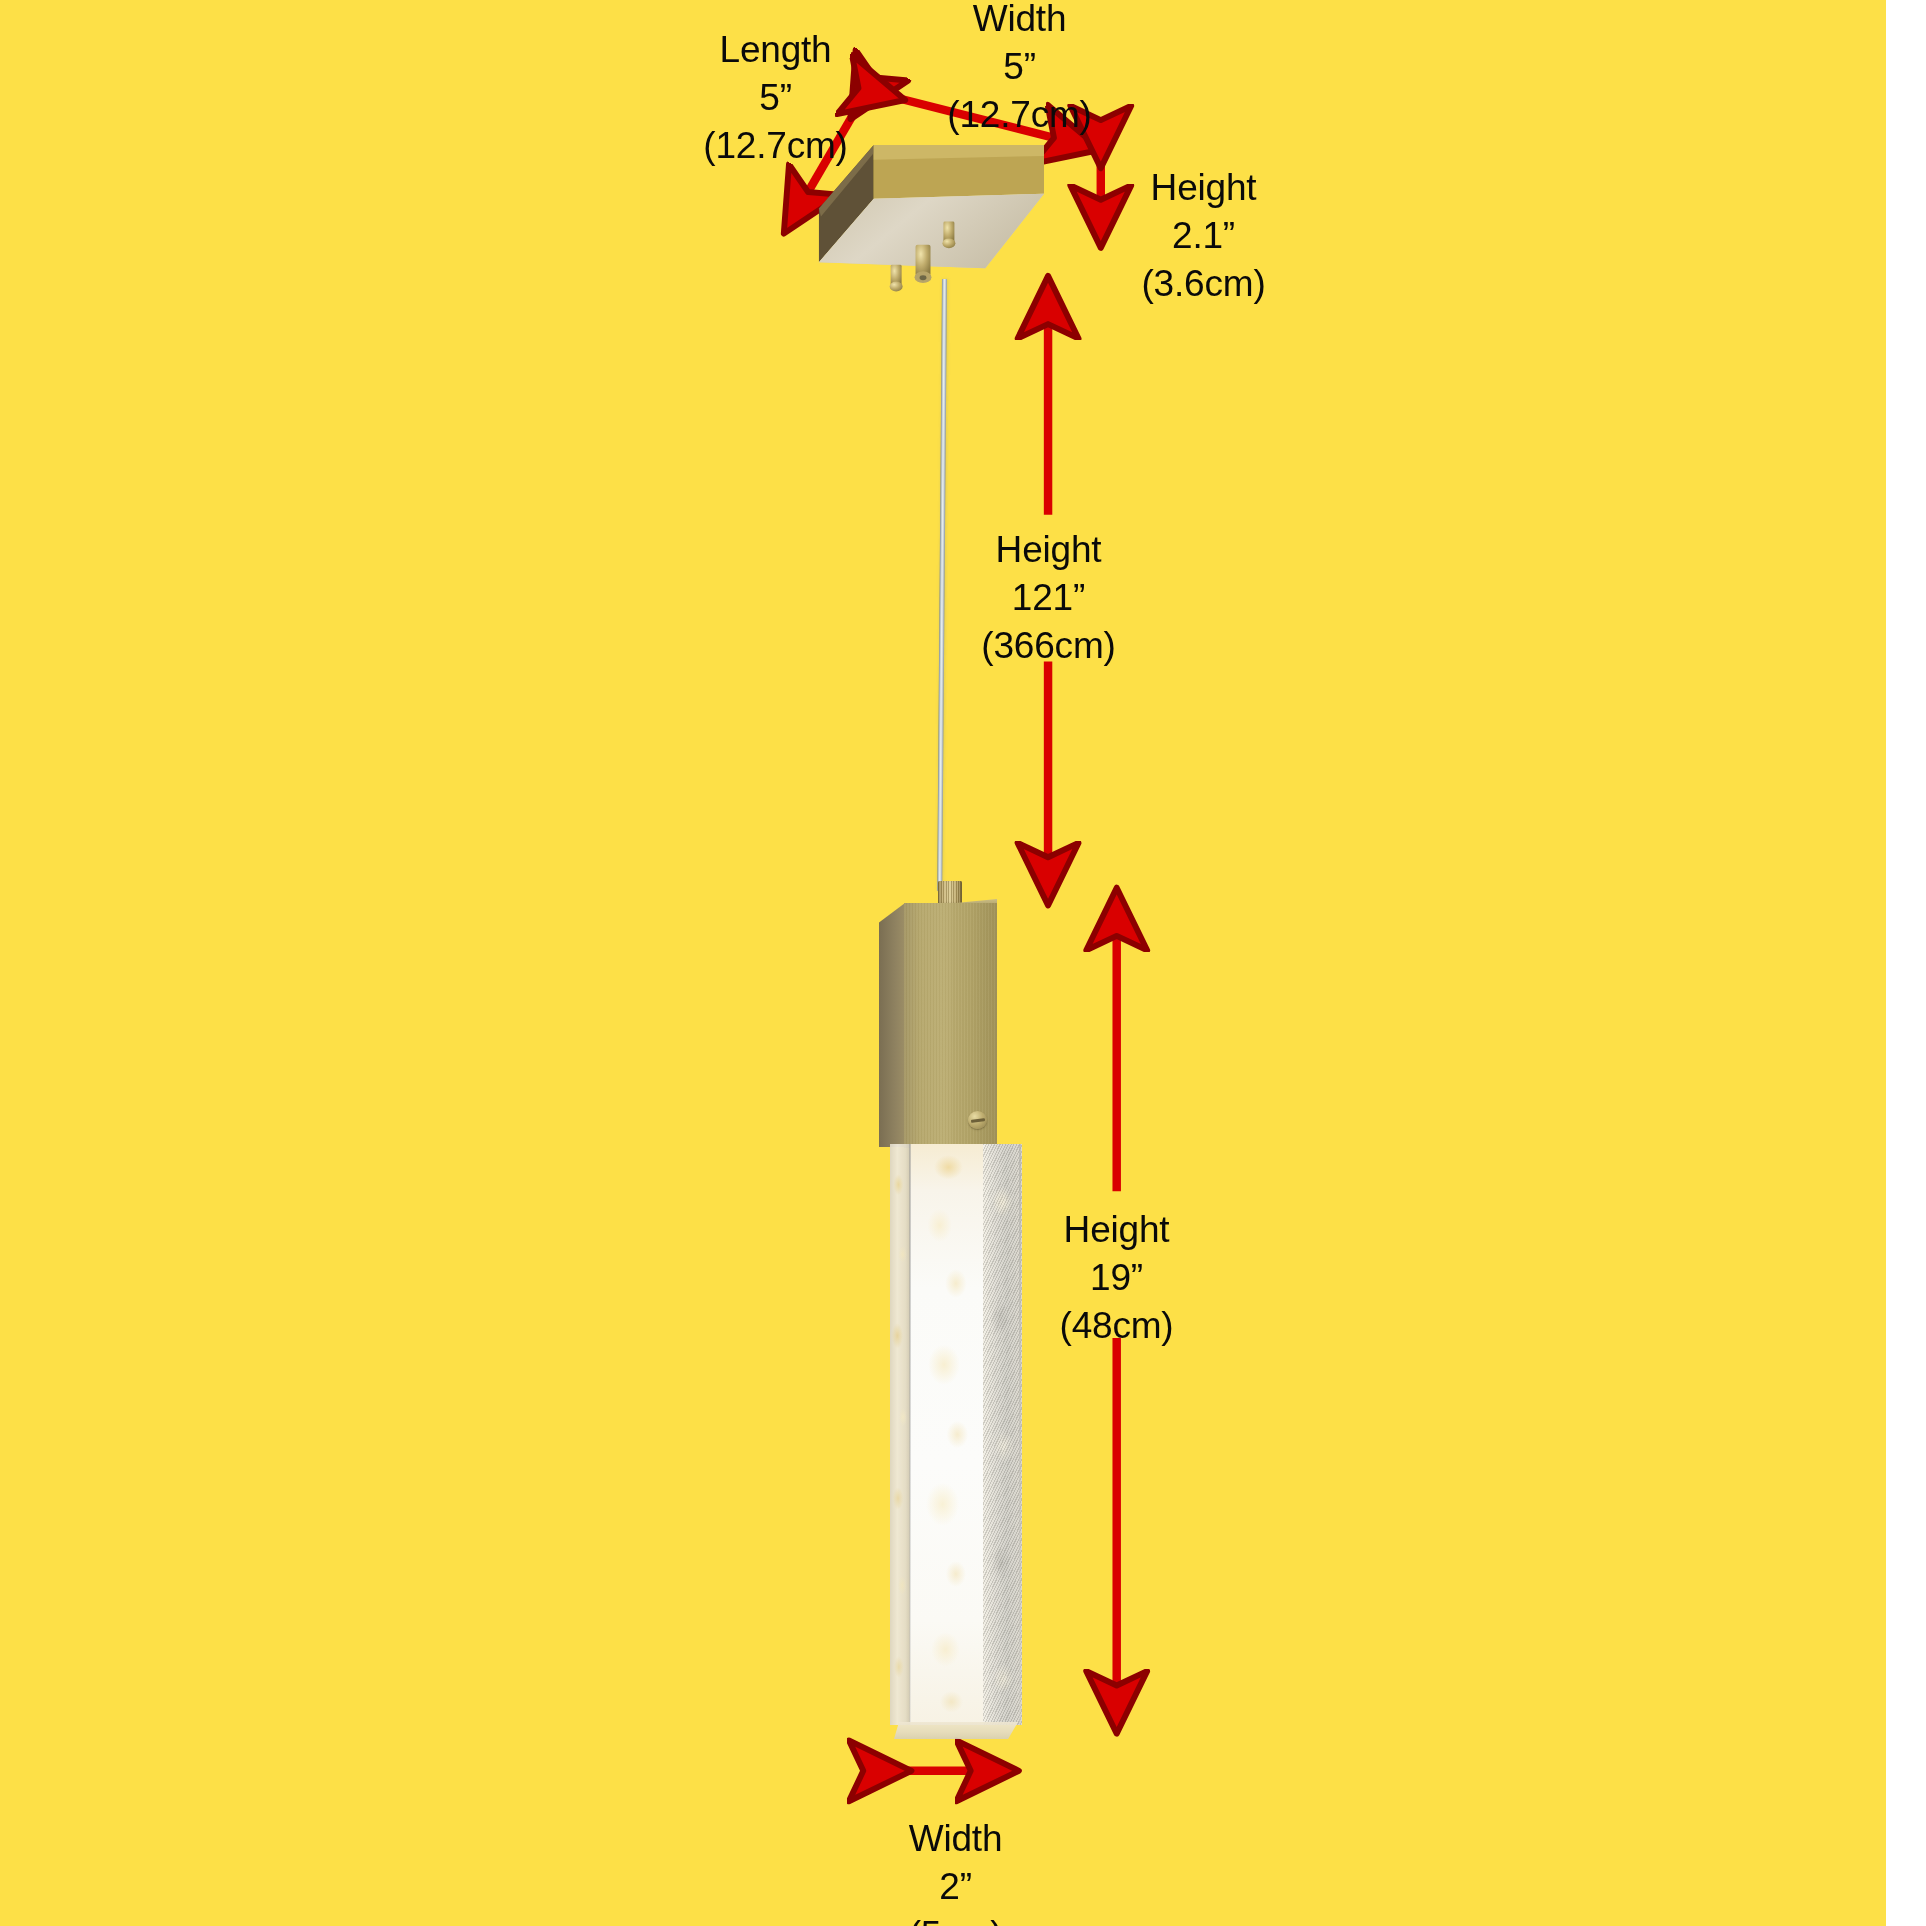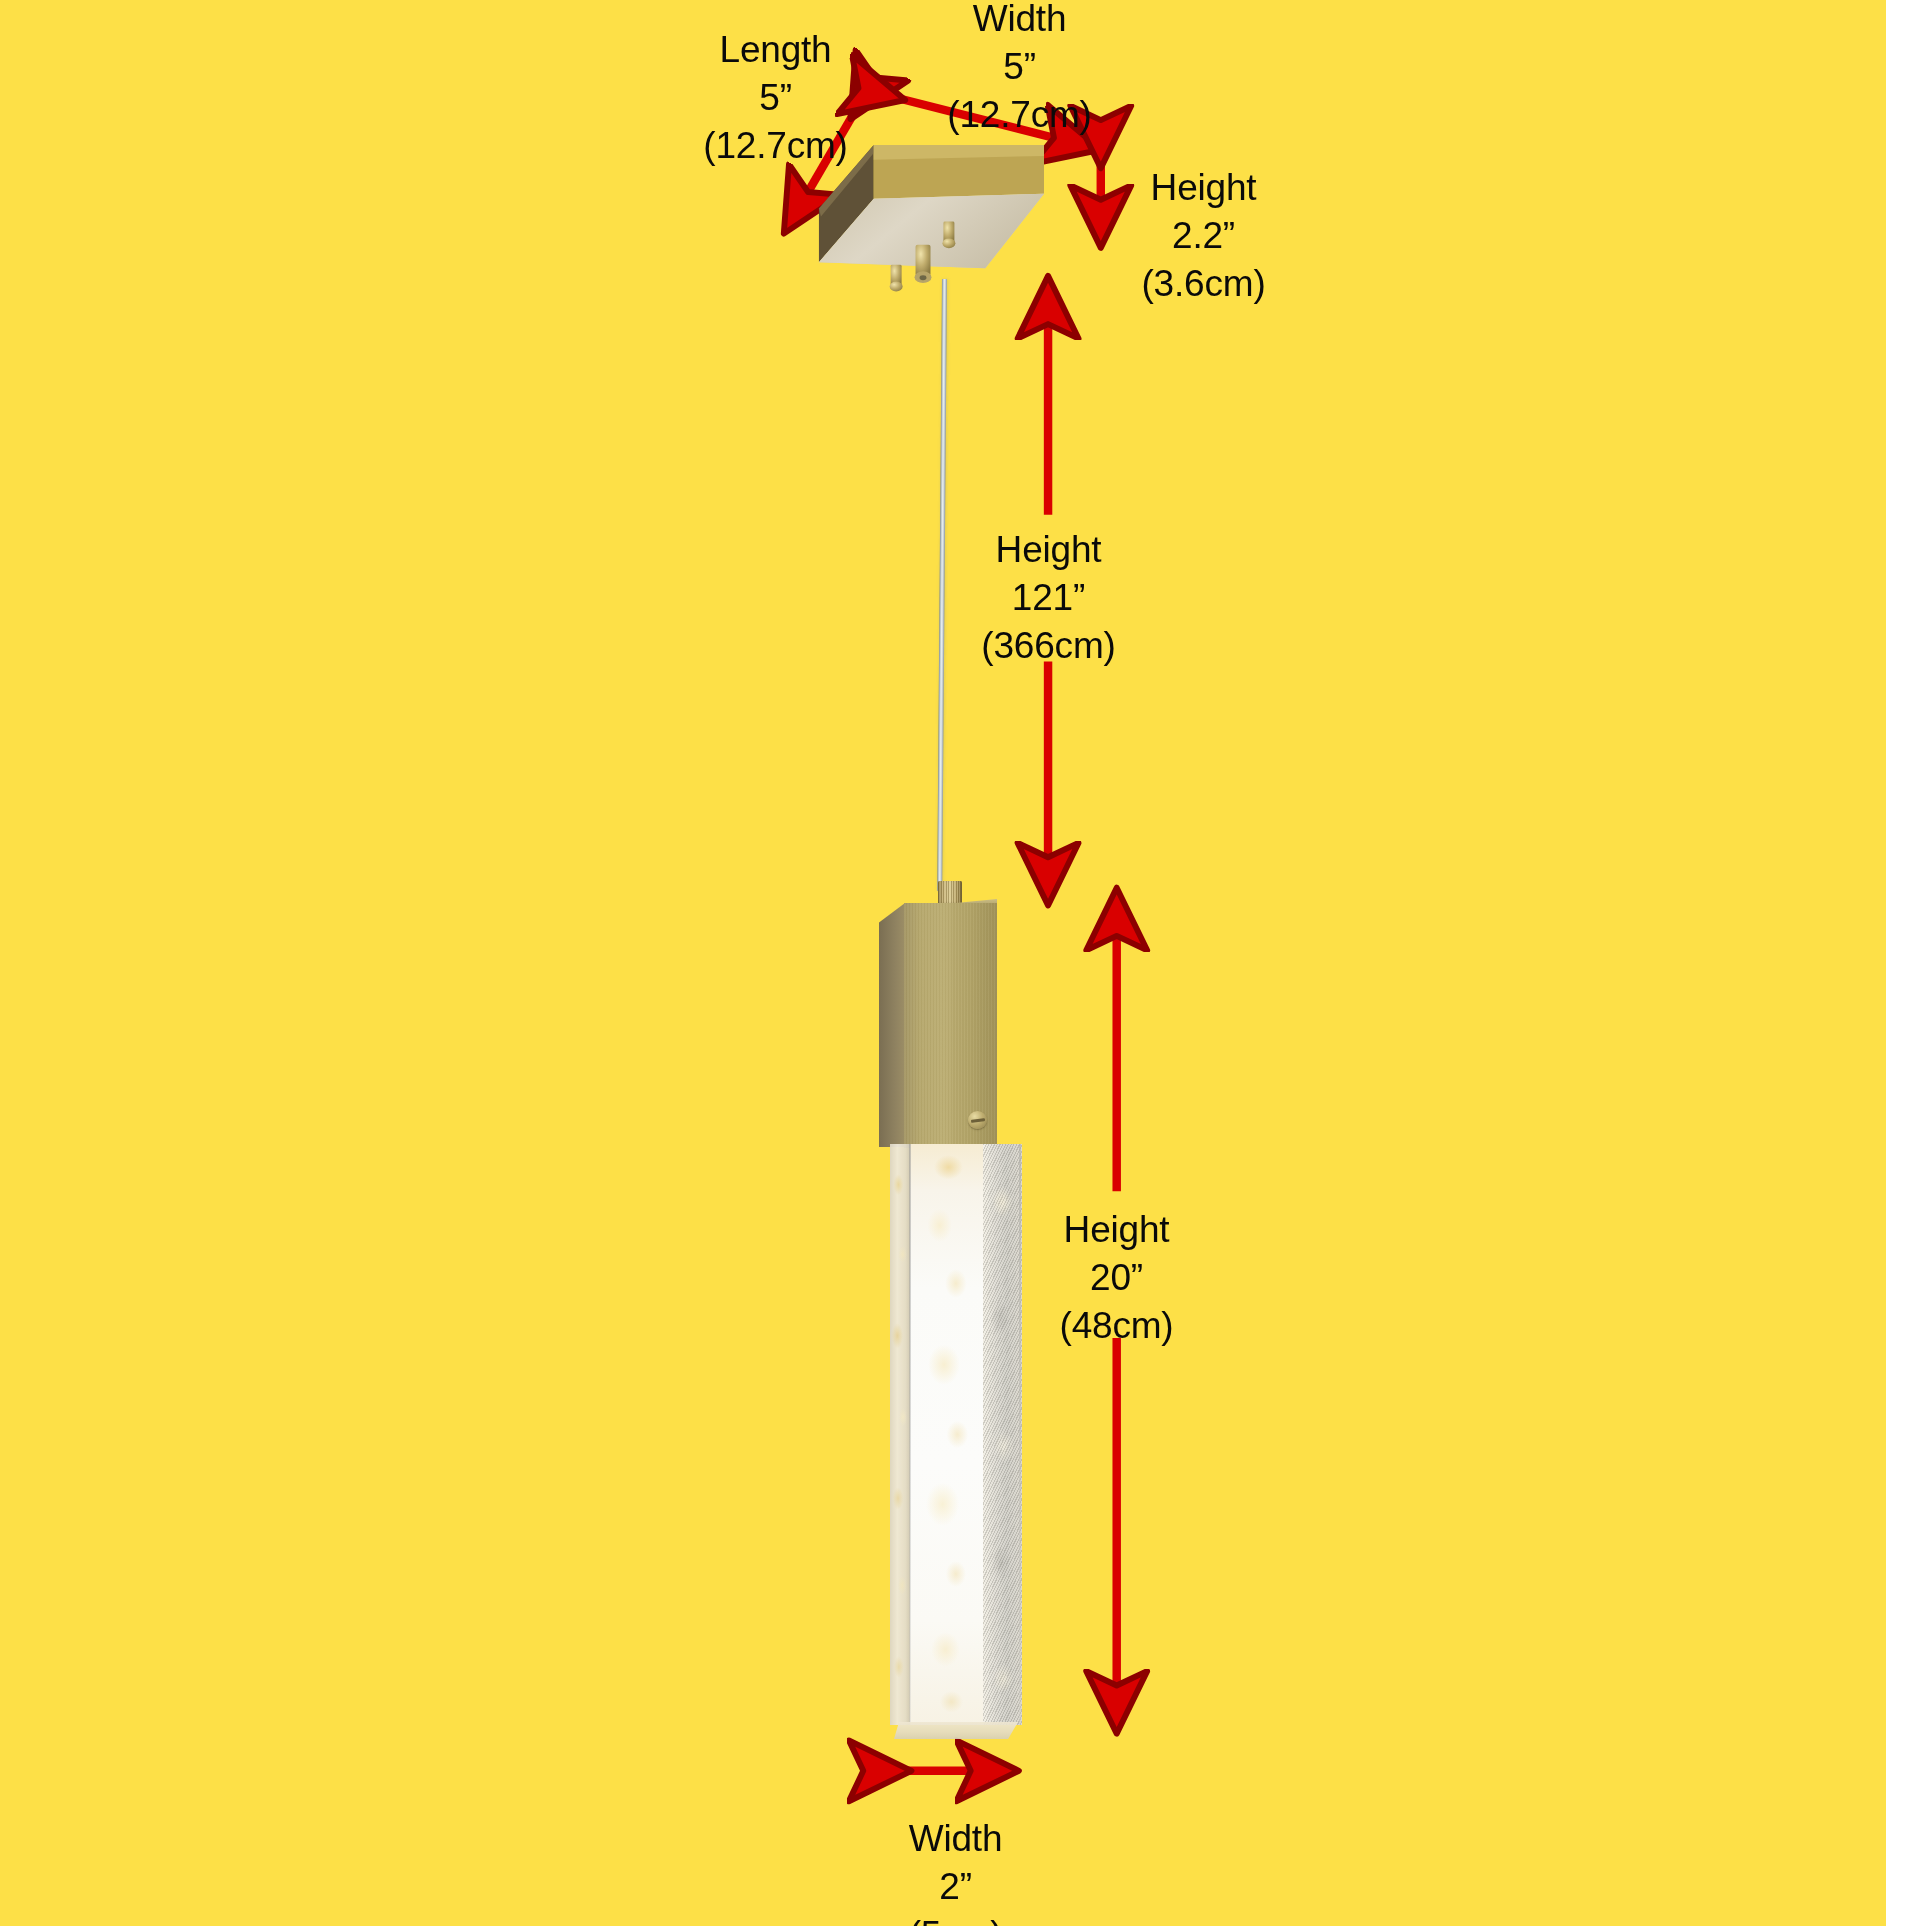--- a/index.html
+++ b/index.html
@@ -350,33 +350,33 @@
   </div>
 
   <div class="dim-label" style="left:935px; top:-5px; width:169px;">
     <span class="ln">Width</span>
     <span class="ln">5”</span>
     <span class="ln">(12.7cm)</span>
   </div>
 
   <div class="dim-label" style="left:1119px; top:164px; width:169px;">
     <span class="ln">Height</span>
-    <span class="ln">2.2”</span>
+    <span class="ln">2.1”</span>
     <span class="ln">(3.6cm)</span>
   </div>
 
   <div class="dim-label" style="left:964px; top:526px; width:169px;">
     <span class="ln">Height</span>
     <span class="ln">121”</span>
     <span class="ln">(366cm)</span>
   </div>
 
   <div class="dim-label" style="left:1032px; top:1206px; width:169px;">
     <span class="ln">Height</span>
-    <span class="ln">20”</span>
+    <span class="ln">19”</span>
     <span class="ln">(48cm)</span>
   </div>
 
   <div class="dim-label" style="left:871px; top:1815px; width:169px;">
     <span class="ln">Width</span>
     <span class="ln">2”</span>
     <span class="ln">(5cm)</span>
   </div>
 
 </div>

